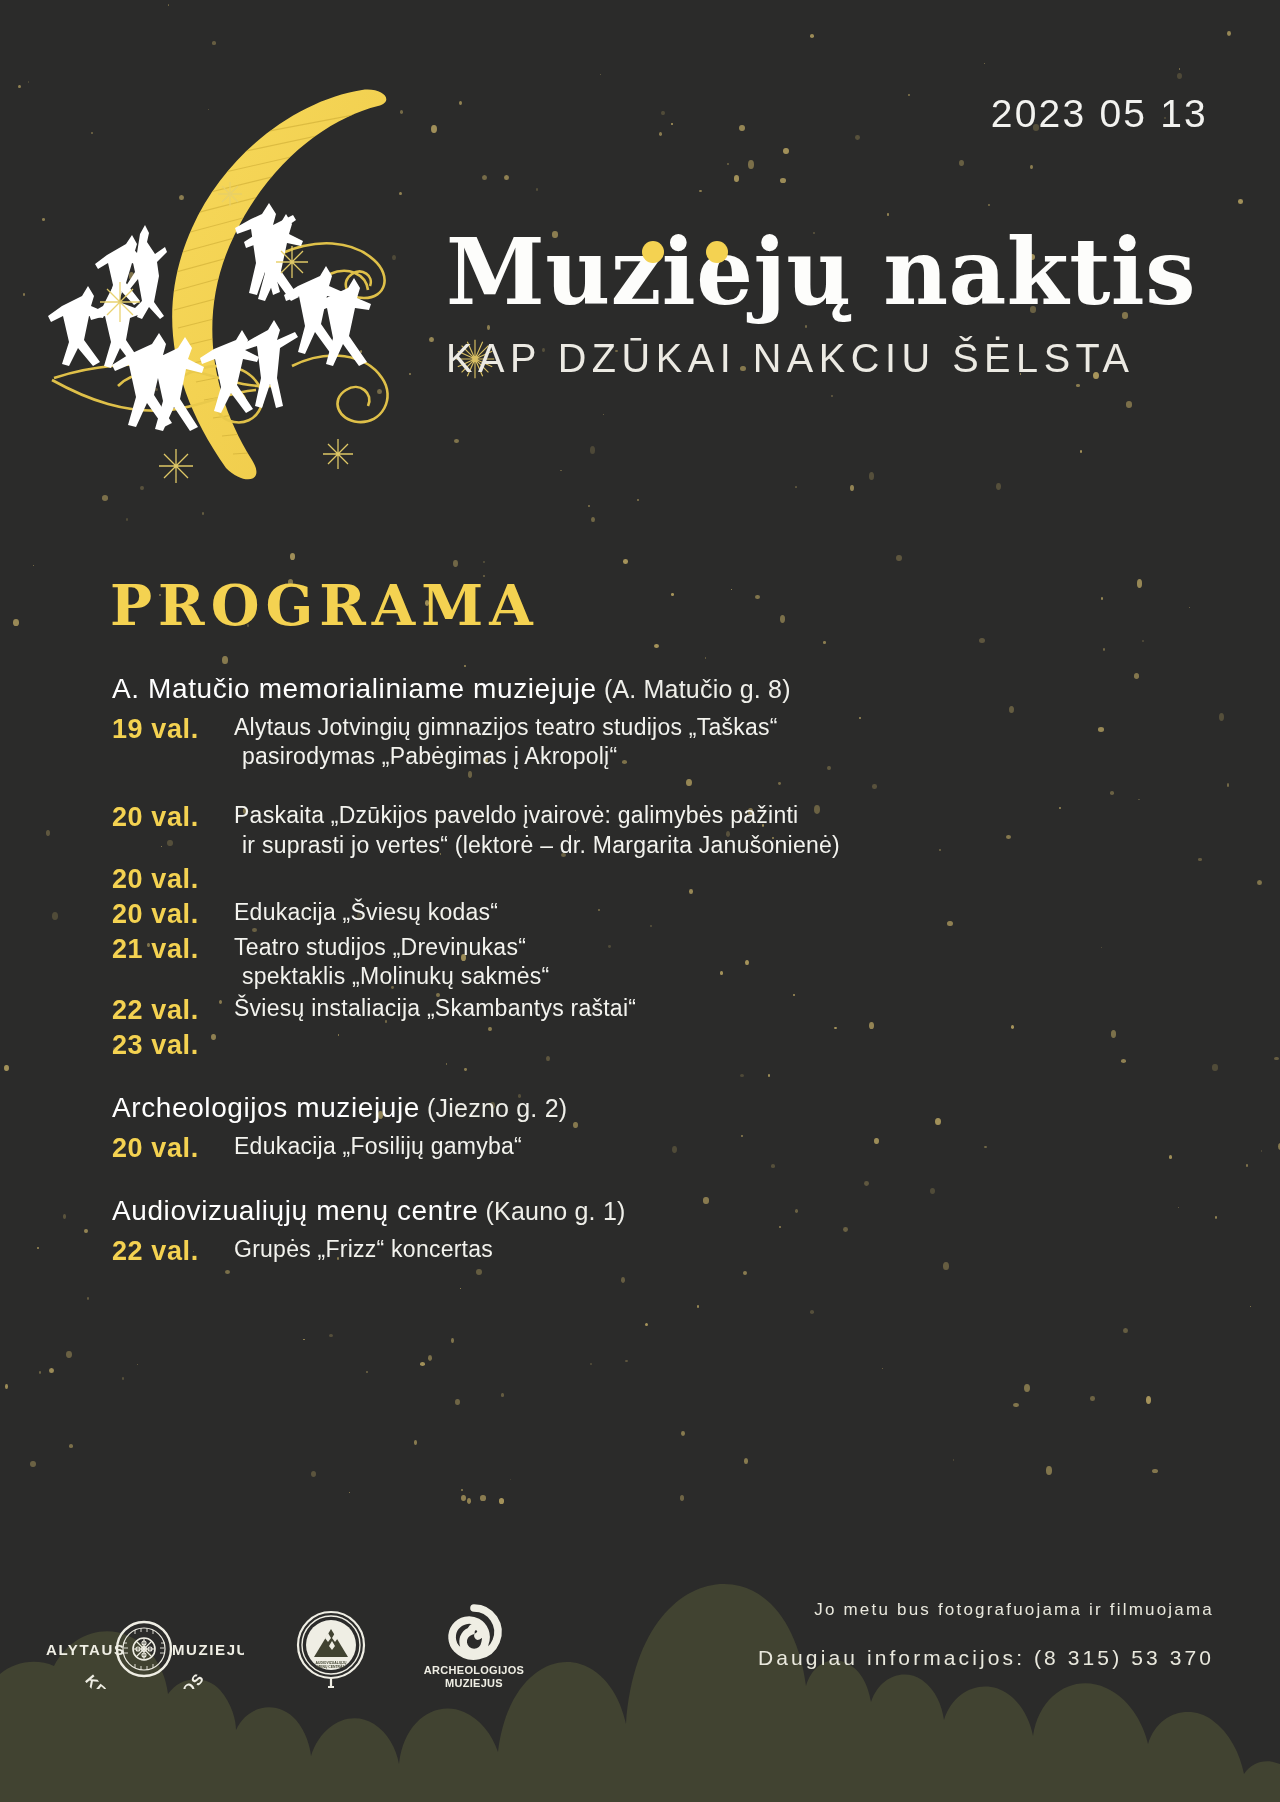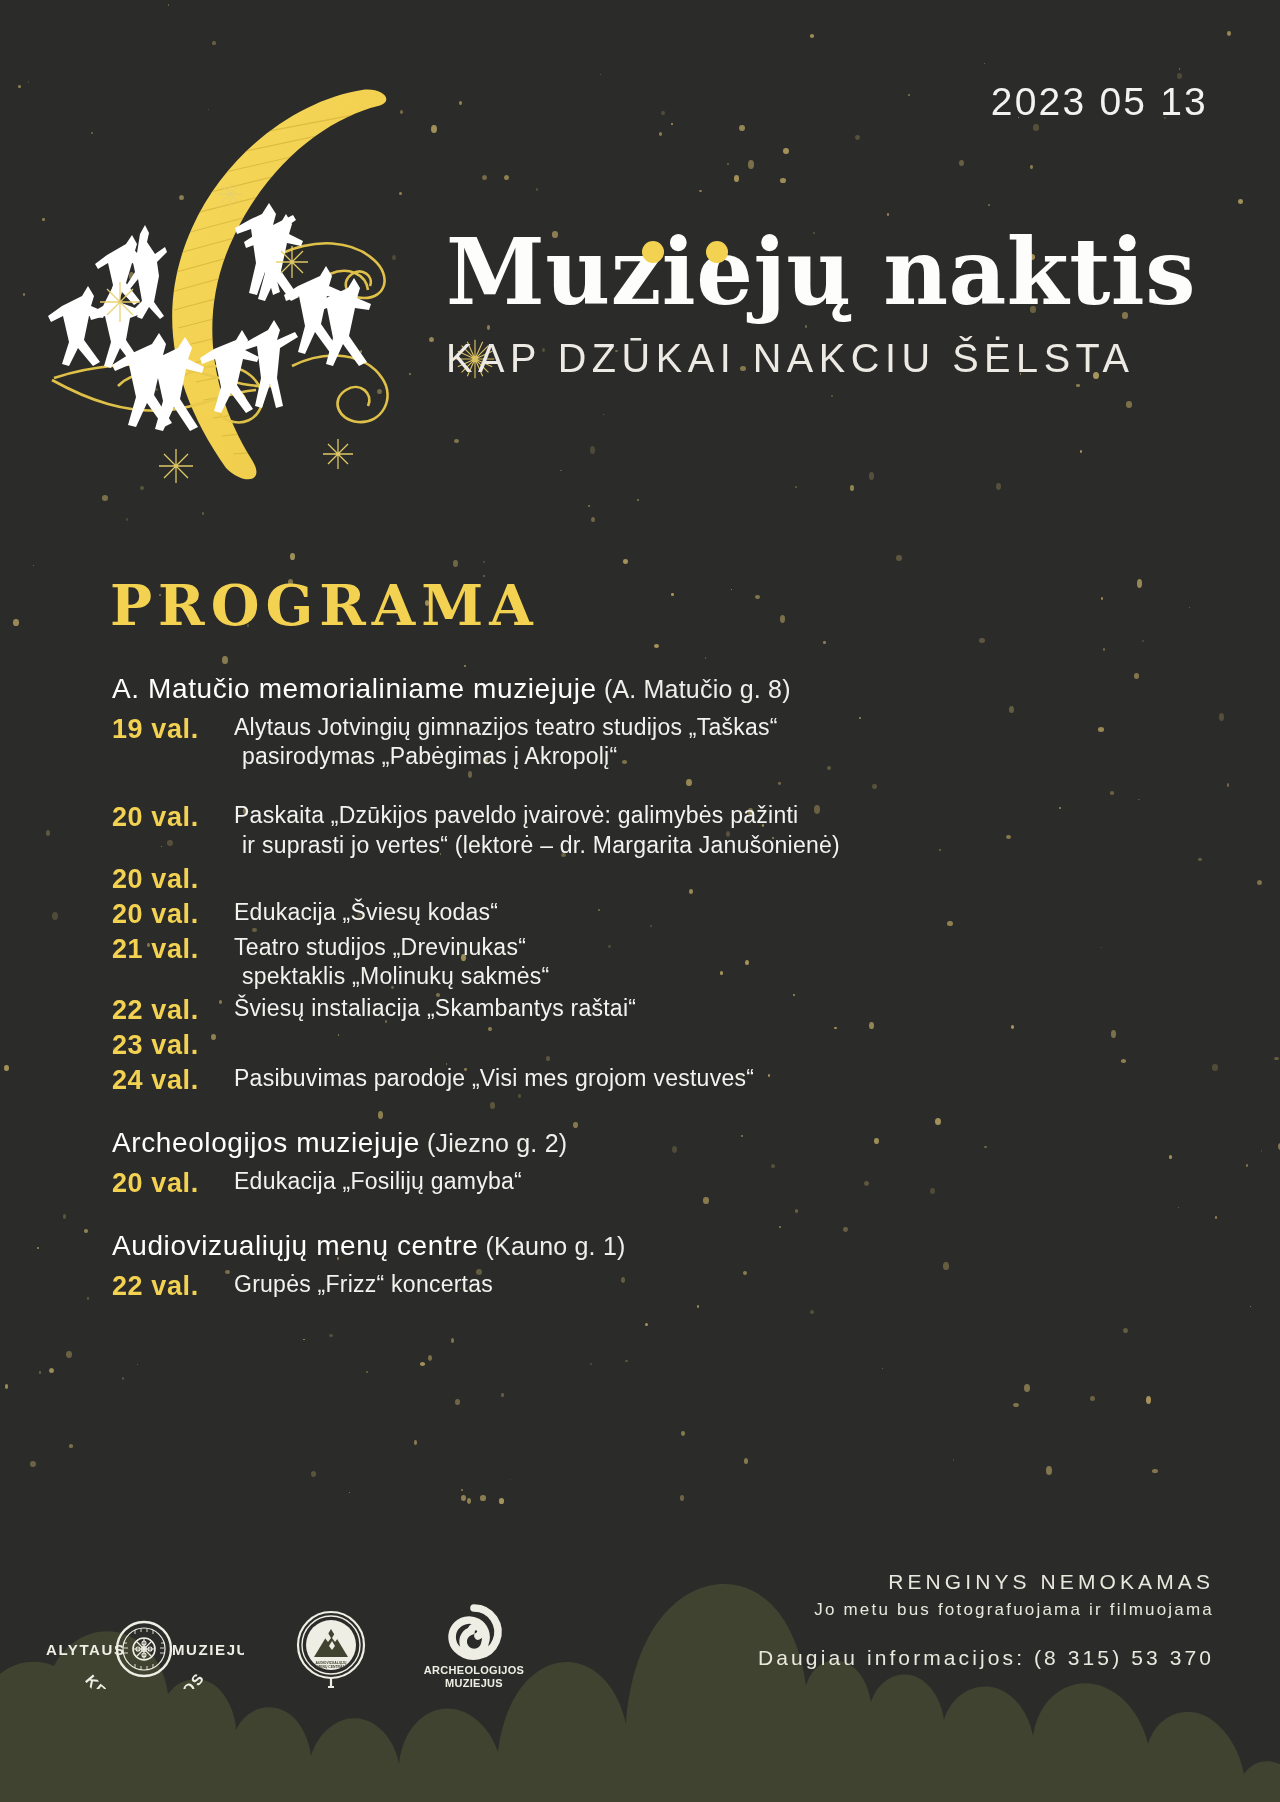--- a/index.html
+++ b/index.html
@@ -21,21 +21,21 @@
 
   
   .starfield { position:absolute; left:0; top:0; width:1280px; height:1520px; pointer-events:none; }
   .spk { position:absolute; border-radius:50%; background:#b5a161; }
 
   
   #moon-art { position:absolute; left:30px; top:48px; width:380px; height:440px; }
 
   
   #date {
-    position:absolute; right:72px; top:80px;
+    position:absolute; right:72px; top:92px;
     color:#f2f2ef;
     font-size:39px;
     font-weight:300;
     letter-spacing:2.2px;
     font-family:"Liberation Sans", sans-serif;
   }
 
   
   #title-block { position:absolute; left:446px; top:228px; width:790px; }
   #main-title {
@@ -522,24 +522,20 @@
           <div class="time">21 val.</div>
           <div class="desc"><span>Teatro studijos „Drevinukas“</span><span class="l2">spektaklis „Molinukų sakmės“</span></div>
         </div>
         <div class="entry">
           <div class="time">22 val.</div>
           <div class="desc"><span>Šviesų instaliacija „Skambantys raštai“</span></div>
         </div>
         <div class="entry">
           <div class="time">23 val.</div>
         </div>
-        <div class="entry">
-          <div class="time">24 val.</div>
-          <div class="desc"><span>Pasibuvimas parodoje „Visi mes grojom vestuves“</span></div>
-        </div>
       </div>
       <div class="section">
         <div class="venue"><span class="vname">Archeologijos muziejuje</span><span class="vaddr"> (Jiezno g. 2)</span></div>
         <div class="entry">
           <div class="time">20 val.</div>
           <div class="desc"><span>Edukacija „Fosilijų gamyba“</span></div>
         </div>
       </div>
       <div class="section">
         <div class="venue"><span class="vname">Audiovizualiųjų menų centre</span><span class="vaddr"> (Kauno g. 1)</span></div>
@@ -576,21 +572,20 @@
       C1022,242 1030,258 1033,274
       C1040,230 1076,212 1106,226
       C1128,236 1142,258 1148,282
       C1158,250 1190,242 1212,258
       C1230,271 1240,292 1244,312
       C1252,300 1266,296 1280,302
       L1280,340 Z"></path>
   </svg>
 
   <div id="footer-info">
-    <div id="free-line">RENGINYS NEMOKAMAS</div>
     <div id="rec-line">Jo metu bus fotografuojama ir filmuojama</div>
     <div id="more-line">Daugiau informacijos: (8 315) 53 370</div>
   </div>
 
   <div id="logos">
 
     <div class="logo">
       <svg width="200" height="84" viewBox="0 0 200 84" xmlns="http://www.w3.org/2000/svg">
         <text class="logo-txt" x="2" y="50" font-family="Liberation Sans, sans-serif" font-size="15" font-weight="700" letter-spacing="1.6">ALYTAUS</text>
         <text class="logo-txt" x="128" y="50" font-family="Liberation Sans, sans-serif" font-size="15" font-weight="700" letter-spacing="1.6">MUZIEJUS</text>

